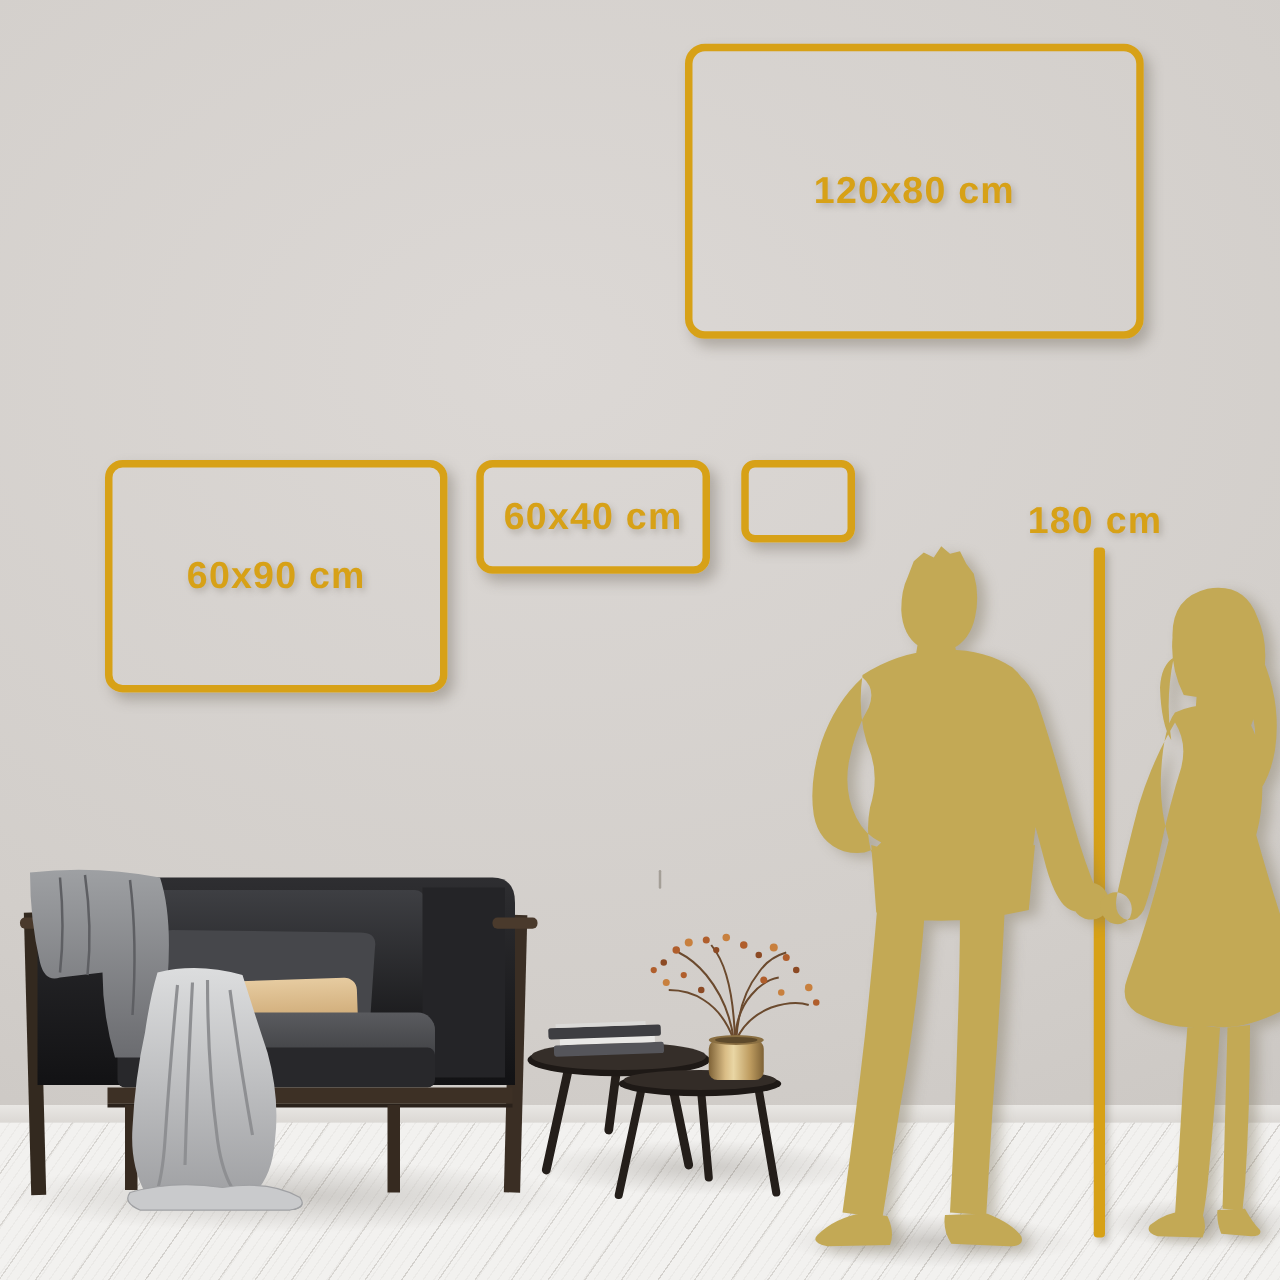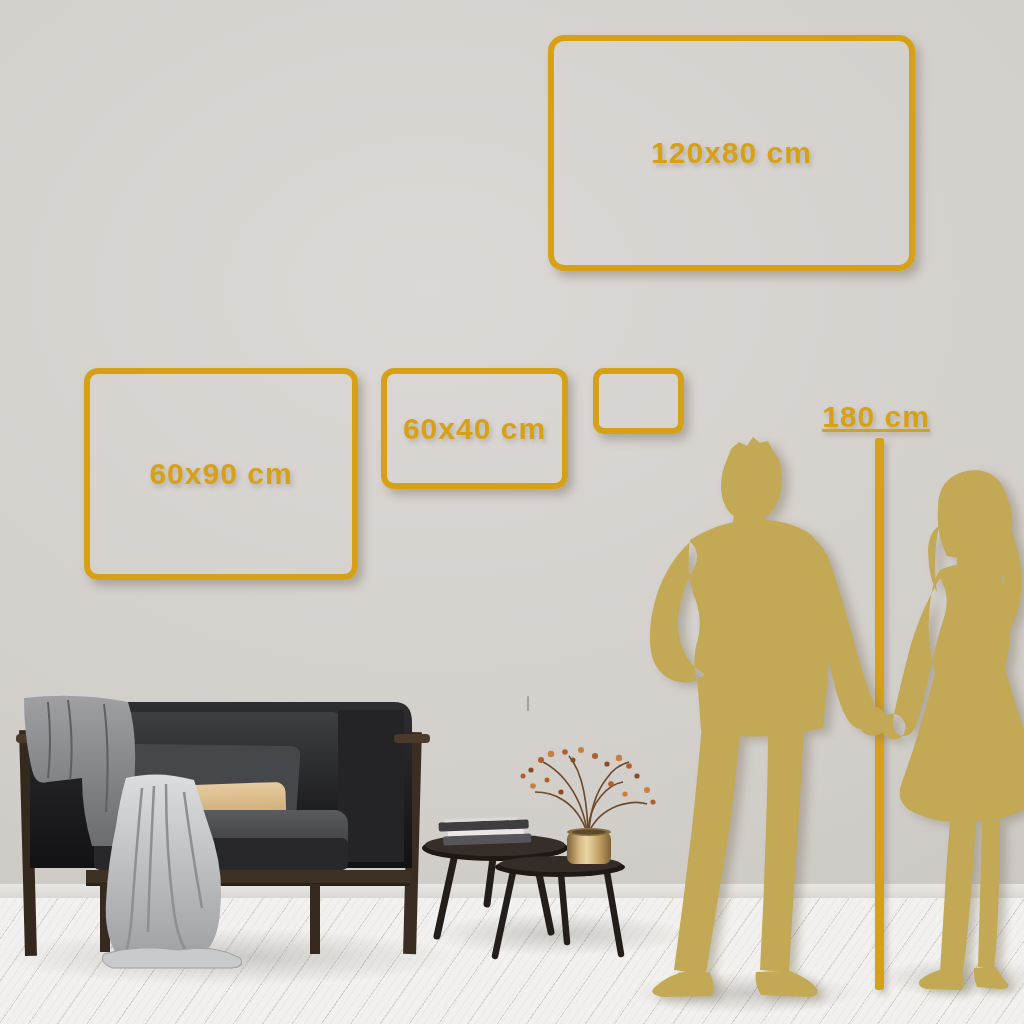--- a/index.html
+++ b/index.html
@@ -20,30 +20,30 @@
     background-image:
       repeating-linear-gradient(125deg,rgba(148,142,134,0) 0 23px,rgba(148,142,134,.28) 23px 24px),
       repeating-linear-gradient(125deg,rgba(148,142,134,0) 0 6px,rgba(148,142,134,.07) 6px 7px);}
 
   
   .frame{position:absolute;box-sizing:border-box;border:6px solid var(--c-accent,#D7A117);
     display:flex;align-items:center;justify-content:center;
     box-shadow:5px 6px 10px rgba(105,97,85,.38);}
   .f1{left:83px;top:38px;width:459px;height:309px;border-radius:16px;}
   .f2{left:532px;top:35px;width:367px;height:236px;border-radius:16px;margin-left:16px;}
-  .f3{left:84px;top:368px;width:274px;height:212px;border-radius:14px;}
-  .f4{left:381px;top:368px;width:187px;height:121px;border-radius:13px;}
+  .f3{left:84px;top:368px;width:274px;height:186px;border-radius:14px;}
+  .f4{left:381px;top:368px;width:187px;height:91px;border-radius:13px;}
   .f5{left:593px;top:368px;width:91px;height:66px;border-radius:11px;}
 
   .size-label{font-weight:700;font-size:30px;line-height:1;letter-spacing:1px;
     color:var(--c-accent,#D7A117);white-space:nowrap;
     text-shadow:2px 3px 5px rgba(112,103,88,.35);}
   .f1 .size-label{font-size:31px;}
   .label-30x20{position:absolute;left:588px;top:322px;}
-  .label-180{position:absolute;left:816px;top:402px;width:120px;text-align:center;text-decoration:underline;}
+  .label-180{position:absolute;left:816px;top:402px;width:120px;text-align:center;}
 
   .height-line{position:absolute;left:875px;top:438px;width:9px;height:552px;
     border-radius:3px;background:var(--c-accent,#D7A117);
     box-shadow:3px 4px 6px rgba(112,103,88,.35);}
 
   .wall-mark{position:absolute;left:527px;top:696px;width:2px;height:15px;
     background:rgba(92,84,73,.4);border-radius:1px;}
 
   
   .sofa-svg{position:absolute;left:8px;top:692px;width:430px;height:280px;}

